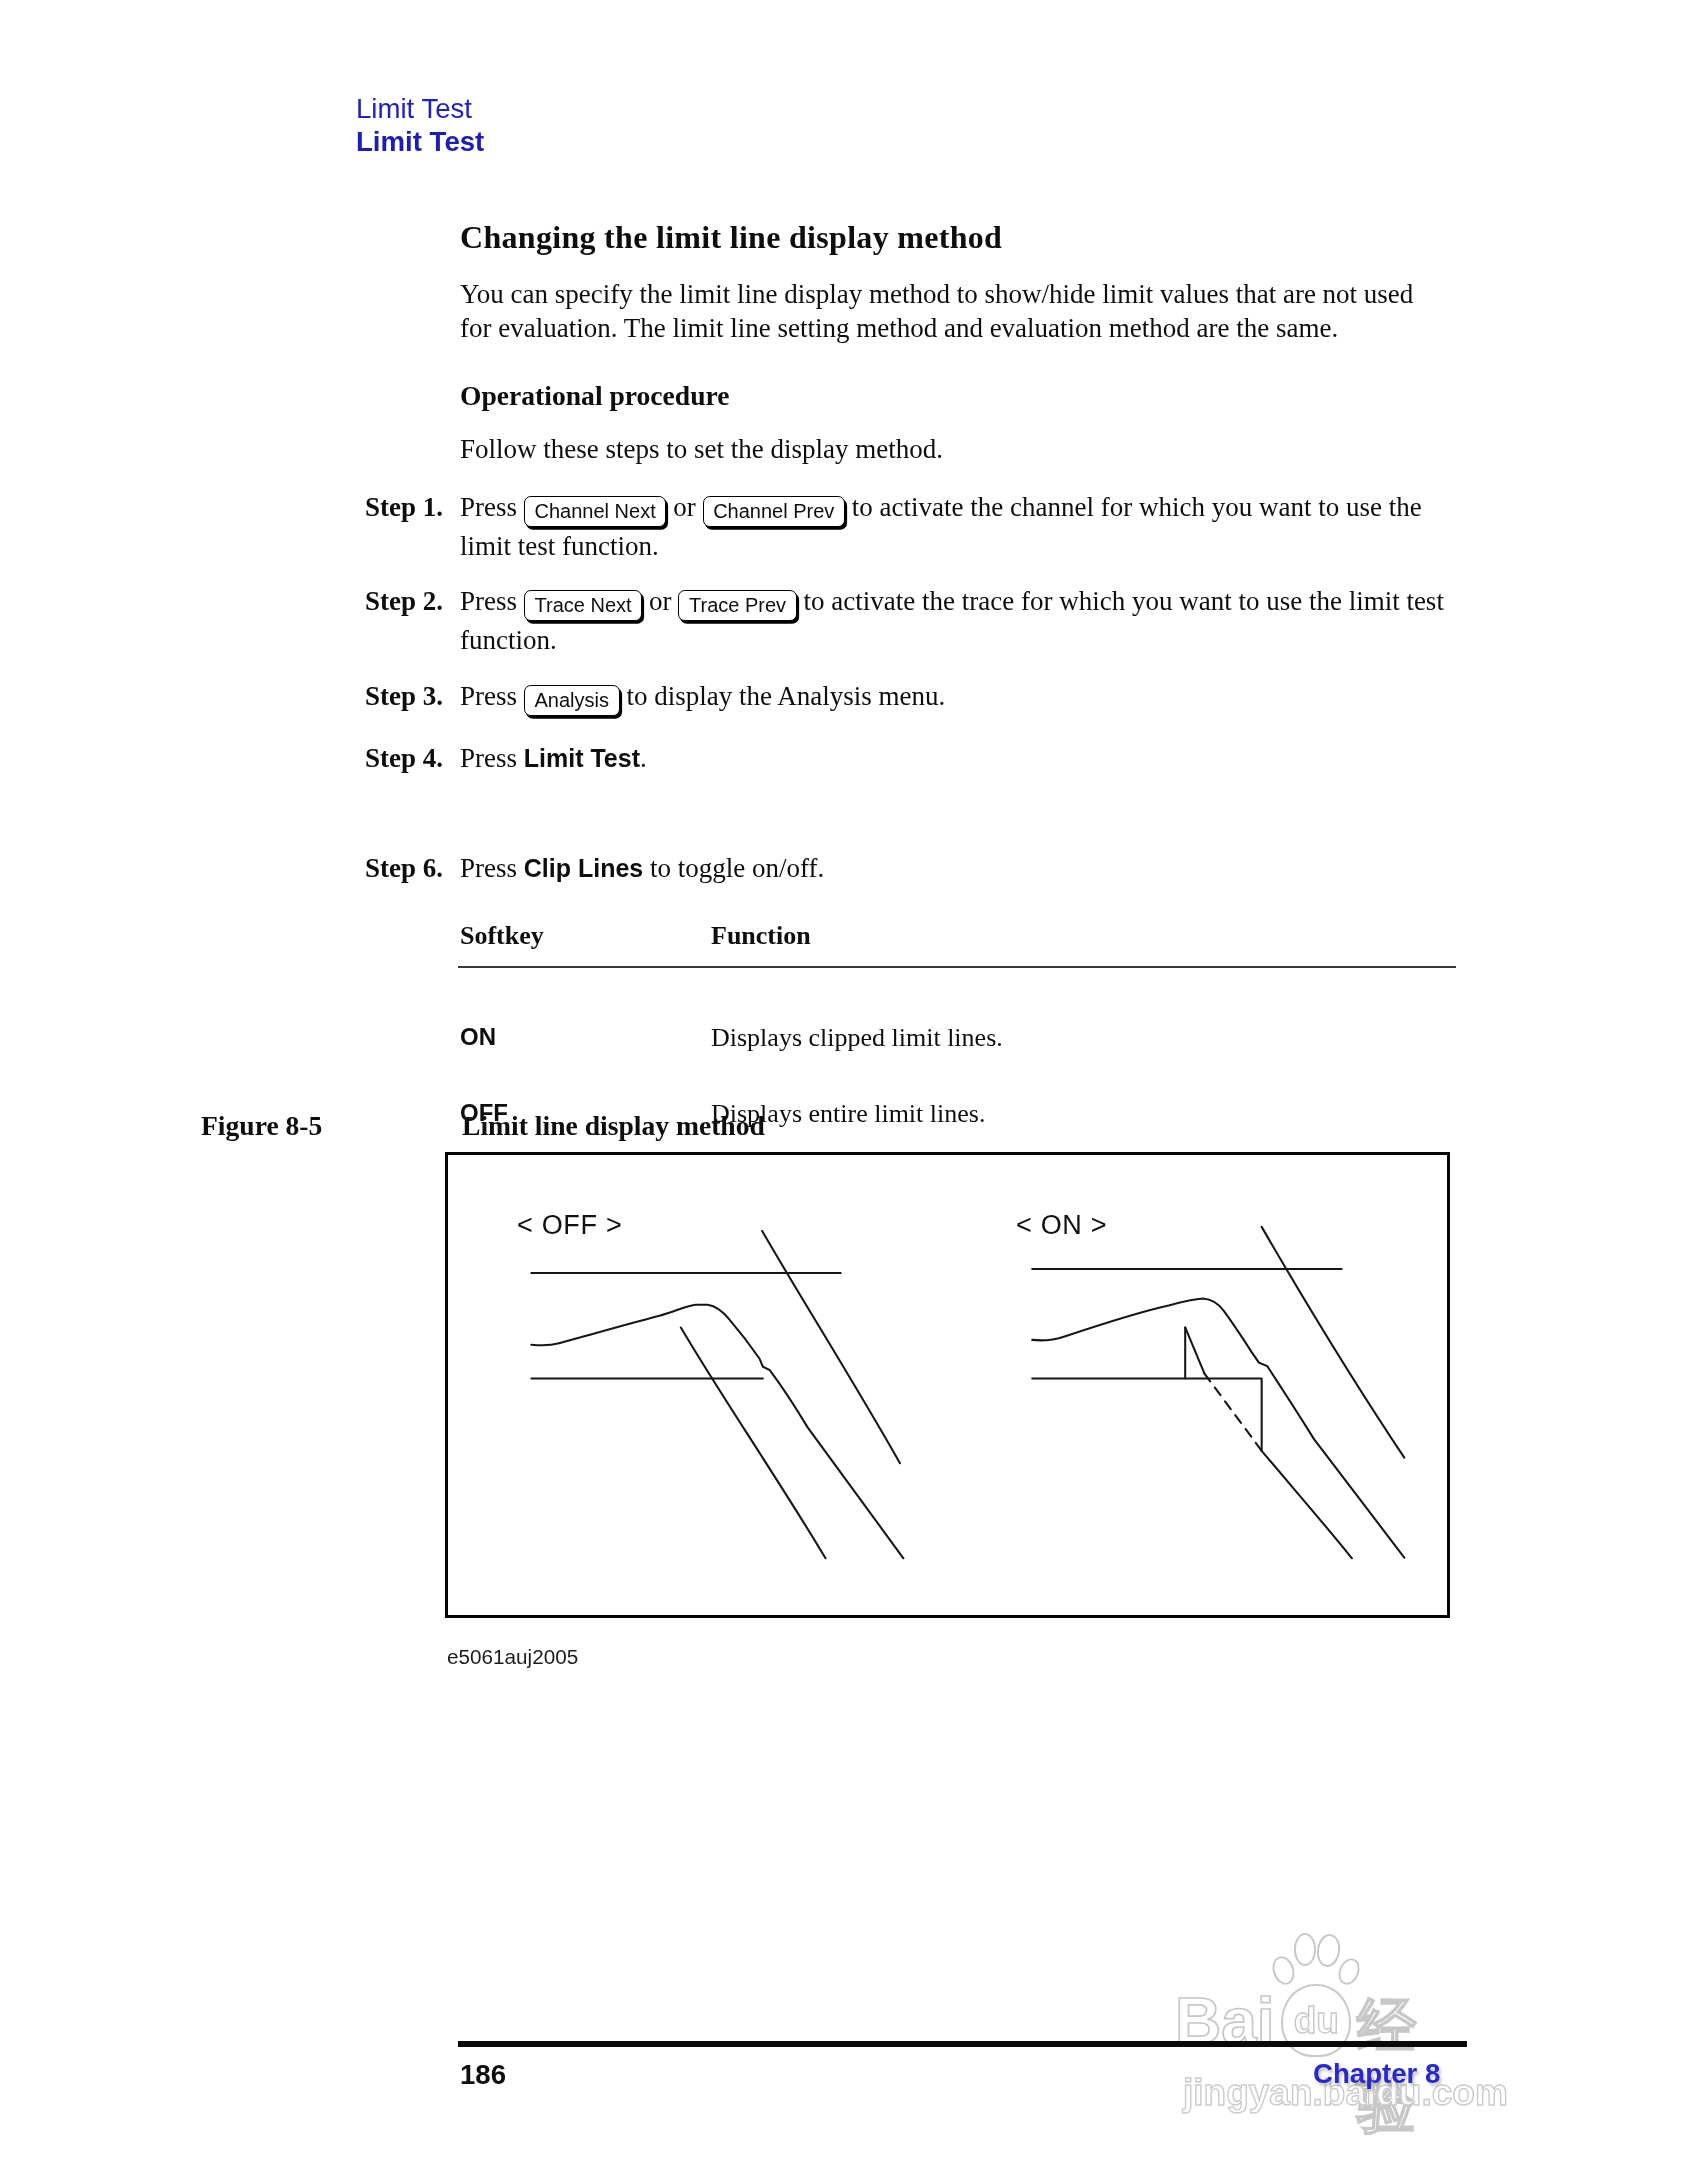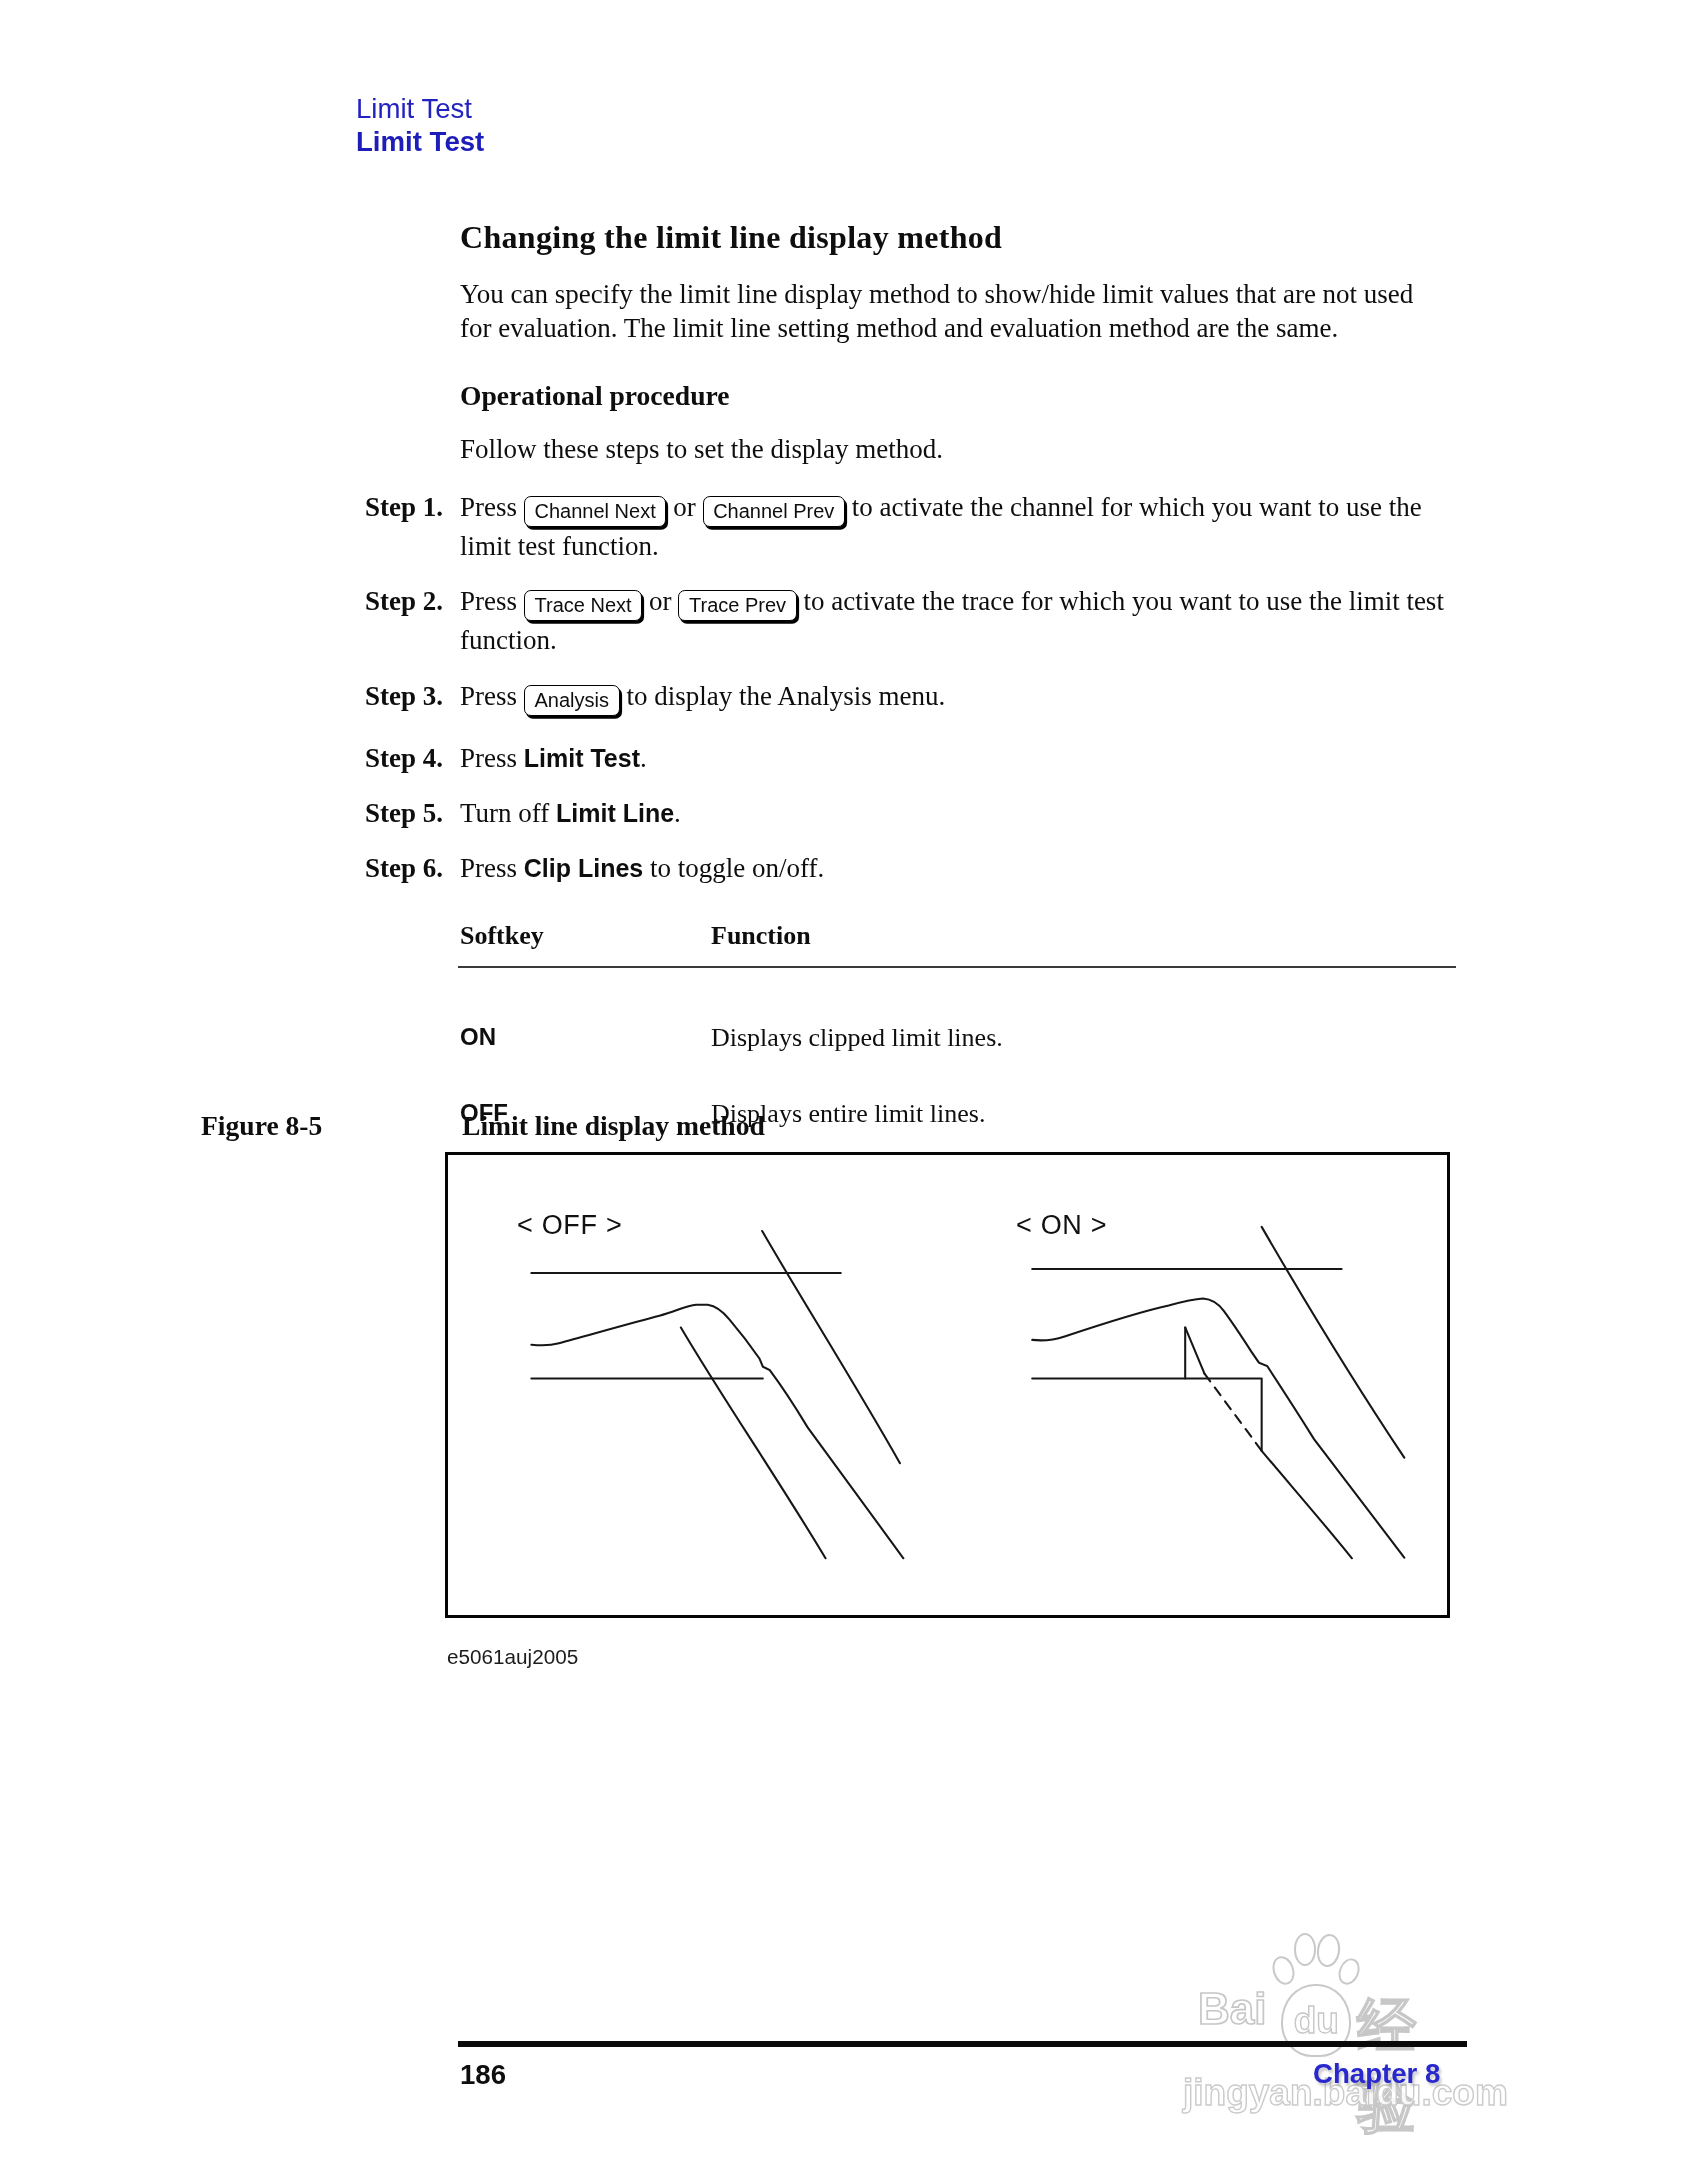--- a/index.html
+++ b/index.html
@@ -44,21 +44,21 @@
   
   .footer-rule{height:5.5px;background:#0a0a0a;z-index:3;}
   .page-num{font-family:"Liberation Sans","DejaVu Sans",sans-serif;font-weight:bold;font-size:27.6px;z-index:4;}
   .chapter{font-family:"Liberation Sans","DejaVu Sans",sans-serif;font-weight:bold;font-size:27.6px;z-index:5;
            text-shadow:2.1px 2.8px 2.8px rgba(130,130,130,0.45);}
 
   
   .wm{position:absolute;left:1172px;top:1926px;width:296px;height:200px;z-index:2;pointer-events:none;}
   .wm-txt{position:absolute;font-family:"Liberation Sans","DejaVu Sans",sans-serif;font-weight:bold;
           color:rgba(255,255,255,0.85);-webkit-text-stroke:1.7px #c7c7c7;}
-  .wm-bai{left:26px;top:58px;font-size:44px;}
+  .wm-bai{left:3px;top:58px;font-size:64px;}
   .wm-cn{left:185px;top:61px;font-size:59px;-webkit-text-stroke:1.4px #c7c7c7;}
   .wm-url{left:11px;top:146px;font-size:37px;-webkit-text-stroke:1.4px #cbcbcb;}
   .paw{position:absolute;left:101px;top:0;width:84px;height:130px;}
   .paw .toe{position:absolute;border:2.1px solid #c9c9c9;background:rgba(255,255,255,0.85);border-radius:50%;}
   .paw .t1{left:0px;top:30px;width:16.5px;height:25px;transform:rotate(-18deg);}
   .paw .t2{left:20.7px;top:6.9px;width:18.6px;height:29px;}
   .paw .t3{left:44px;top:8.3px;width:18.6px;height:29px;transform:rotate(8deg);}
   .paw .t4{left:66px;top:32px;width:16px;height:23.4px;transform:rotate(22deg);}
   .paw .palm{position:absolute;left:8.3px;top:58px;width:66px;height:69px;
              border:2.1px solid #c9c9c9;background:rgba(255,255,255,0.85);
@@ -105,25 +105,20 @@
     <span class="step-label">Step 3.</span>
     <span><span style="white-space: pre-wrap;">Press</span><span class="keycap">Analysis</span><span style="white-space: pre-wrap;">to display the Analysis menu.</span></span>
   </div>
 
   <div class="step" style="top:739px;">
     <span class="step-label">Step 4.</span>
     <span><span style="white-space: pre-wrap;">Press</span>
       <span class="sk">Limit Test</span><span>.</span></span>
   </div>
 
-  <div class="step" style="top:794px;">
-    <span class="step-label">Step 5.</span>
-    <span><span style="white-space: pre-wrap;">Turn off</span>
-      <span class="sk">Limit Line</span><span>.</span></span>
-  </div>
 
   <div class="step" style="top:849px;">
     <span class="step-label">Step 6.</span>
     <span><span style="white-space: pre-wrap;">Press</span>
       <span class="sk">Clip Lines</span><span> to toggle on/off.</span></span>
   </div>
 
   <div class="abs" style="left:460px;top:921px;width:998px;">
     <div style="position:relative;height:45px;">
       <span class="tbl-head">Softkey</span>

